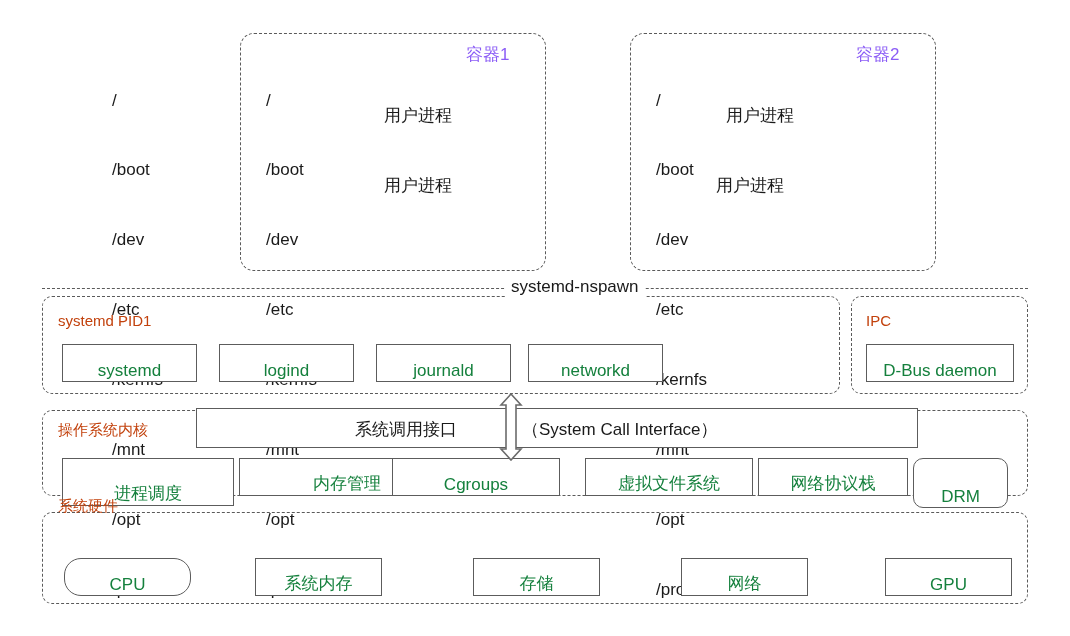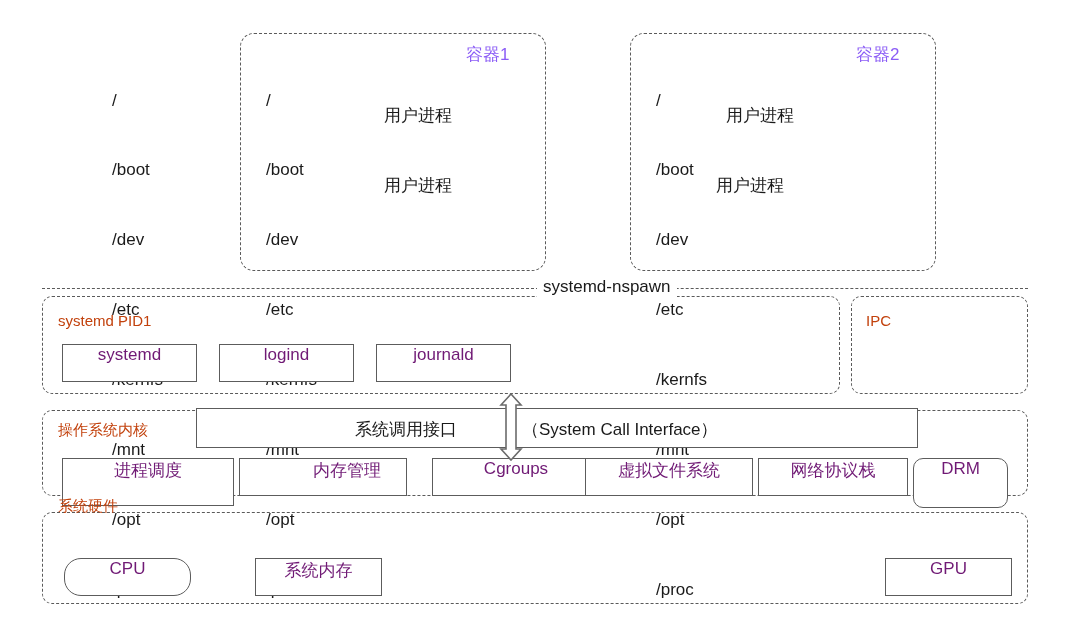--- a/index.html
+++ b/index.html
@@ -78,24 +78,24 @@
     font-size: 15px;
     white-space: nowrap;
     color: #c2410c;
   }
 
   
   .cell {
     border: 1.4px solid #5c5c5c;
     background: #ffffff;
     display: flex;
-    align-items: flex-start;
+    align-items: flex-end;
     justify-content: center;
     font-size: 17px;
-    color: #701a75;
+    color: #15803d;
     white-space: nowrap;
   }
 
   
   .syscall-box {
     border: 1.4px solid #5c5c5c;
     background: #ffffff;
     display: flex;
     align-items: center;
     font-size: 17px;
@@ -168,57 +168,63 @@
     <div>/opt</div>
     <div>/proc</div>
     
     
   </div>
 
   <div class="abs proc-label" style="left:726px; top:104px;">用户进程</div>
   <div class="abs proc-label" style="left:716px; top:174px;">用户进程</div>
 
   <div class="nspawn-rule" style="left:42px; top:288px; width:986px;"></div>
-  <div class="nspawn-label" style="left:505px; top:277px;margin-left:32px;">systemd-nspawn</div>
+  <div class="nspawn-label" style="left:505px; top:277px;">systemd-nspawn</div>
 
   <div class="abs layer" style="left:42px; top:296px; width:798px; height:98px;"></div>
   <div class="abs layer-title" style="left:58px; top:312px;">systemd PID1</div>
 
   <div class="abs cell" style="left:62px; top:344px; width:135px; height:38px;">
     <span>systemd</span>
   </div>
   <div class="abs cell" style="left:219px; top:344px; width:135px; height:38px;">
     <span>logind</span>
   </div>
   <div class="abs cell" style="left:376px; top:344px; width:135px; height:38px;">
     <span>journald</span>
   </div>
+  <div class="abs cell" style="left:528px; top:344px; width:135px; height:38px;">
+    <span>networkd</span>
+  </div>
 
   <div class="abs layer" style="left:851px; top:296px; width:177px; height:98px;"></div>
   <div class="abs layer-title" style="left:866px; top:312px;">IPC</div>
+  <div class="abs cell" style="left:866px; top:344px; width:148px; height:38px;">
+    <span>D-Bus daemon</span>
+  </div>
 
   <div class="abs layer" style="left:42px; top:410px; width:986px; height:86px;"></div>
   <div class="abs layer-title" style="left:58px; top:421px;">操作系统内核</div>
 
   <div class="abs syscall-box" style="left:196px; top:408px; width:722px; height:40px;">
     <span class="syscall-cn" style="left:158px; top:9px;">系统调用接口</span>
     <span class="syscall-en" style="left:325px; top:9px;">（System Call Interface）</span>
   </div>
 
   <svg class="abs dbl-arrow" style="left:498px; top:393px;" width="26" height="68" viewBox="0 0 26 68">
     <polygon points="13,1 23,12 18,12 18,56 23,56 13,67 3,56 8,56 8,12 3,12" fill="#ffffff" stroke="#6b6b6b" stroke-width="1.6" stroke-linejoin="miter"></polygon>
   </svg>
 
   <div class="abs cell" style="left:62px; top:458px; width:172px; height:48px;">
     <span>进程调度</span>
   </div>
   <div class="abs cell" style="left:239px; top:458px; width:168px; height:38px;padding-left:48px;">
     <span>内存管理</span>
   </div>
-  <div class="abs cell" style="left:432px; top:458px; width:168px; height:38px;">
+  <div class="abs cell" style="left:392px; top:458px; width:168px; height:38px;">
     <span>Cgroups</span>
   </div>
   <div class="abs cell" style="left:758px; top:458px; width:150px; height:38px;">
     <span>网络协议栈</span>
   </div>
   <div class="abs cell" style="left:585px; top:458px; width:168px; height:38px;">
     <span>虚拟文件系统</span>
   </div>
   <div class="abs cell" style="left:913px; top:458px; width:95px; height:50px;border-radius:10px;">
     <span>DRM</span>
@@ -226,17 +232,23 @@
 
   <div class="abs layer" style="left:42px; top:512px; width:986px; height:92px;"></div>
   <div class="abs layer-title" style="left:58px; top:497px;text-align:right;">系统硬件</div>
 
   <div class="abs cell" style="left:64px; top:558px; width:127px; height:38px;border-radius:17px;">
     <span>CPU</span>
   </div>
   <div class="abs cell" style="left:255px; top:558px; width:127px; height:38px;">
     <span>系统内存</span>
   </div>
+  <div class="abs cell" style="left:473px; top:558px; width:127px; height:38px;">
+    <span>存储</span>
+  </div>
+  <div class="abs cell" style="left:681px; top:558px; width:127px; height:38px;">
+    <span>网络</span>
+  </div>
   <div class="abs cell" style="left:885px; top:558px; width:127px; height:38px;">
     <span>GPU</span>
   </div>
 
 </div>
 
 </body></html>

